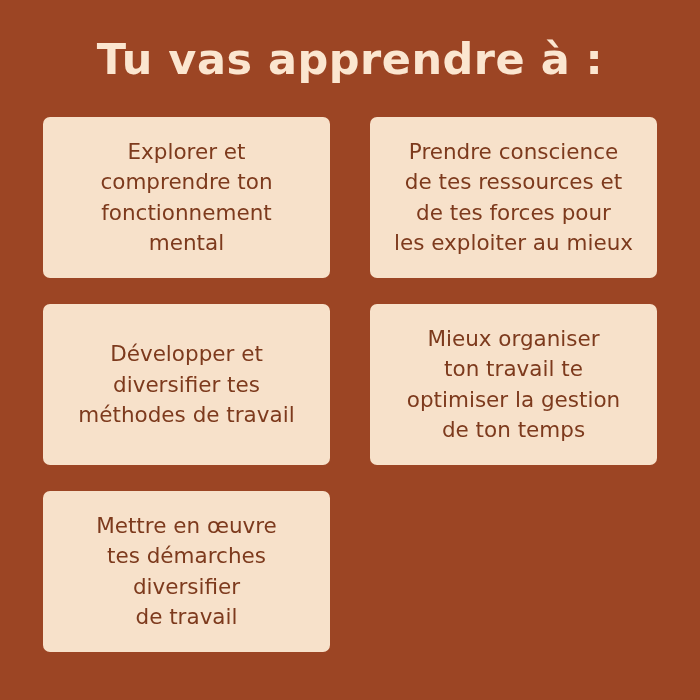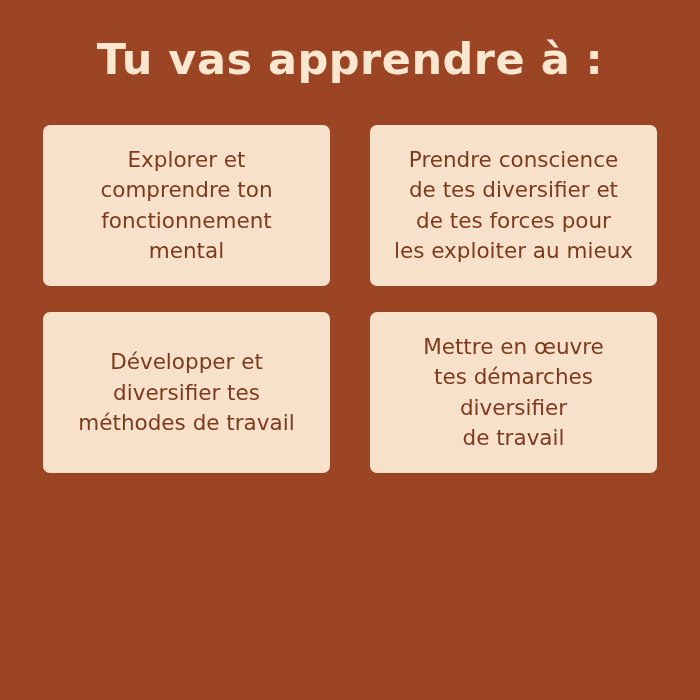--- a/index.html
+++ b/index.html
@@ -18,21 +18,21 @@
     width: 700px;
     height: 700px;
     background: #9c4524;
     box-sizing: border-box;
     display: flex;
     flex-direction: column;
     align-items: center;
   }
   .title {
     margin-top: 36px;
-    margin-bottom: 8px;
+    margin-bottom: 0;
     font-size: 43px;
     font-weight: bold;
     color: #fbe6d0;
     letter-spacing: 0.5px;
     text-align: center;
     line-height: 1.1;
   }
   .grid {
     margin-top: 34px;
     width: 614px;
@@ -70,32 +70,38 @@
 
     <div class="card">
       <div class="card-text">Explorer et
 comprendre ton
 fonctionnement
 mental</div>
     </div>
 
     <div class="card">
       <div class="card-text">Prendre conscience
-de tes diversifier et
+de tes ressources et
 de tes forces pour
 les exploiter au mieux</div>
     </div>
 
     <div class="card">
       <div class="card-text">Développer et
 diversifier tes
 méthodes de travail</div>
     </div>
 
 
+    <div class="card">
+      <div class="card-text">Mieux organiser
+ton travail te
+optimiser la gestion
+de ton temps</div>
+    </div>
 
     <div class="card">
       <div class="card-text">Mettre en œuvre
 tes démarches
 diversifier
 de travail</div>
     </div>
 
   </div>
 </div>

